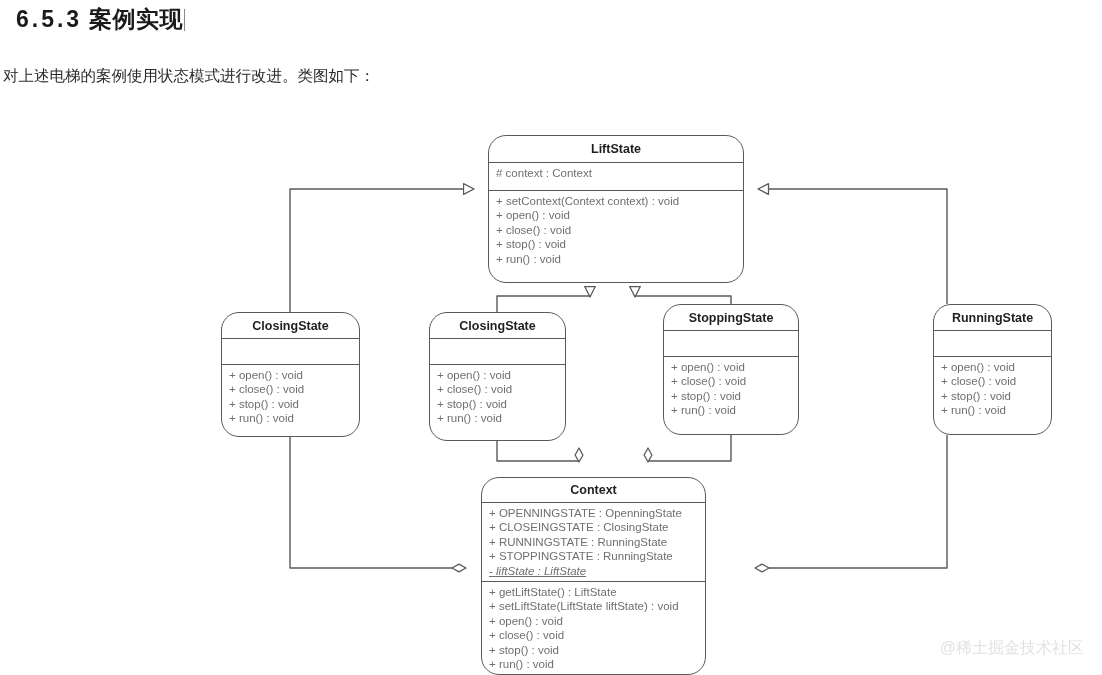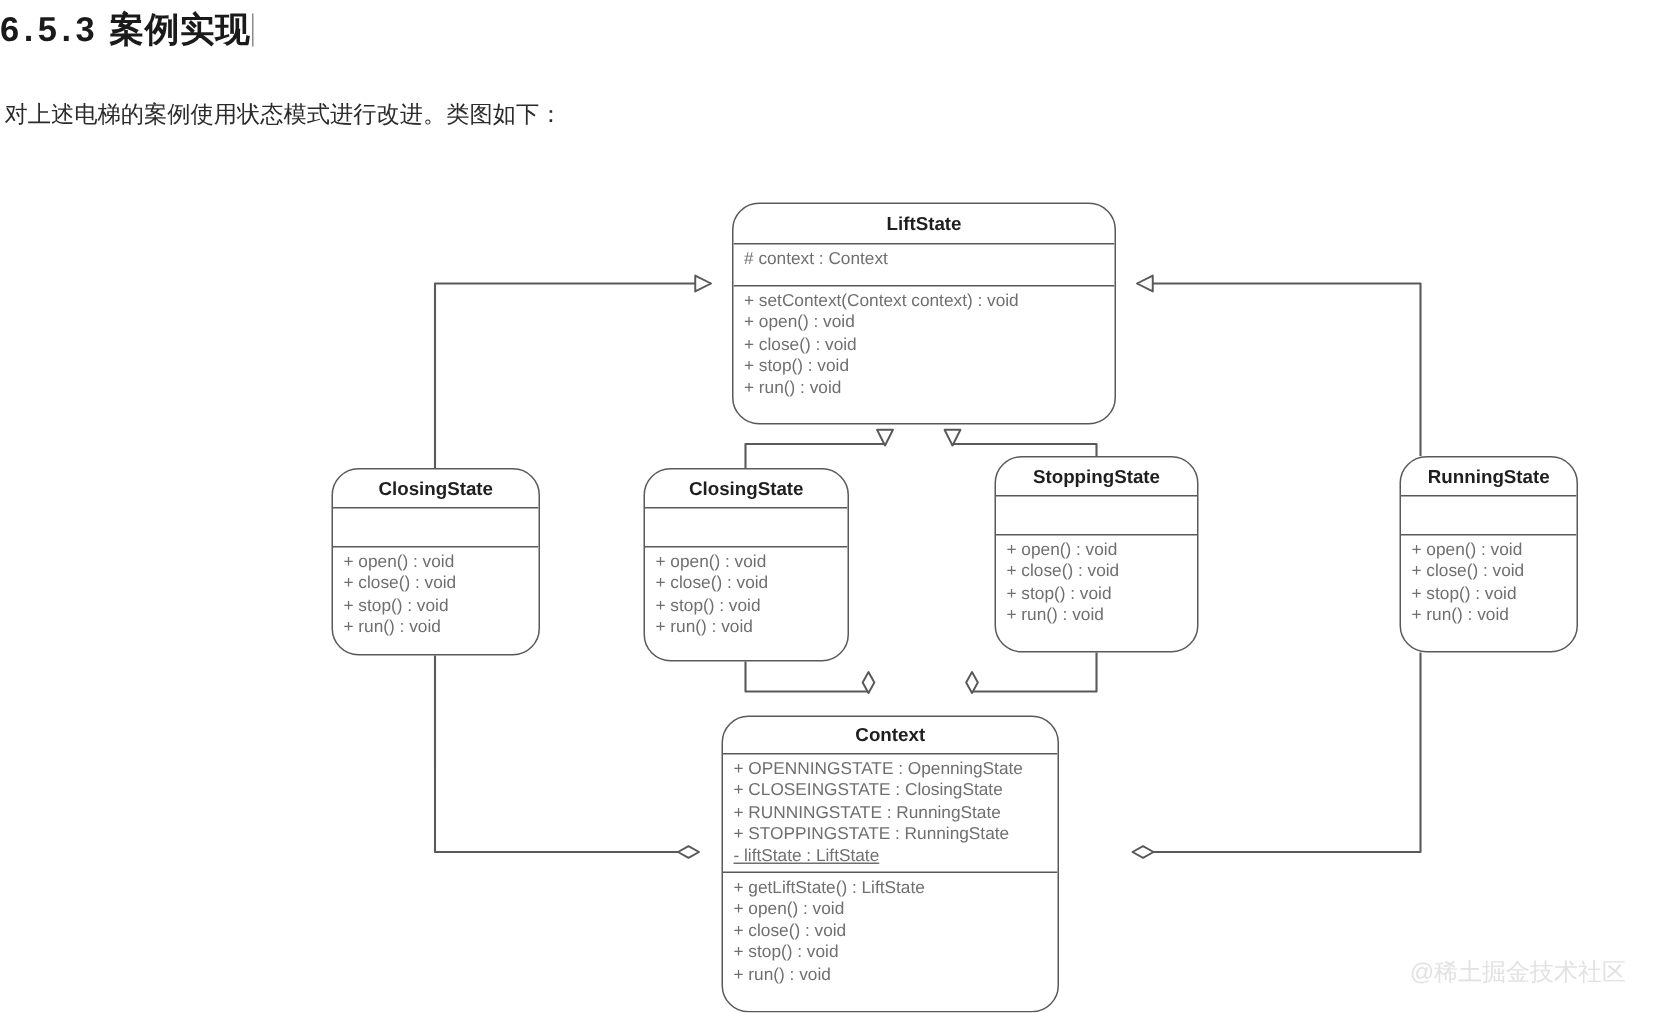--- a/index.html
+++ b/index.html
@@ -6,21 +6,21 @@
   body{
     width:1102px;height:675px;
     background:#ffffff;
     font-family:"Liberation Sans","DejaVu Sans",sans-serif;
     color:#2b2b2b;
     overflow:hidden;
     position:relative;
   }
   
   #doc-heading{
-    position:absolute;left:0;top:4px;
+    position:absolute;left:16px;top:4px;
     font-size:23px;font-weight:bold;
     letter-spacing:0.5px;
     white-space:nowrap;
     color:#1a1a1a;
   }
   #doc-heading .num{letter-spacing:3px;font-weight:bold;}
   #doc-heading .caret{
     display:inline-block;width:1px;height:22px;
     background:#8a8a8a;vertical-align:-4px;margin-left:1px;
   }
@@ -60,21 +60,21 @@
   .uml-ops{
     box-sizing:border-box;
     padding:3px 7px 2px 7px;
   }
   .uml-line{
     font-size:11.5px;
     line-height:14.4px;
     color:#6f6f6f;
     white-space:nowrap;
   }
-  .uml-line.static{text-decoration:underline;}
+  .uml-line.static{text-decoration:underline;font-style:italic;}
   
   #cls-liftstate{left:488px;top:27px;width:256px;height:148px;}
   #cls-liftstate .uml-name{height:27px;}
   #cls-liftstate .uml-attrs{height:28px;}
   #cls-openning{left:221px;top:204px;width:139px;height:125px;}
   #cls-closing{left:429px;top:204px;width:137px;height:129px;}
   #cls-stopping{left:663px;top:196px;width:136px;height:131px;}
   #cls-running{left:888px;top:196px;width:119px;height:131px;margin-left:45px;}
   .state-box .uml-name{height:26px;}
   .state-box .uml-attrs{height:26px;}
@@ -190,20 +190,21 @@
     <div class="uml-name">Context</div>
     <div class="uml-attrs">
       <div class="uml-line">+ OPENNINGSTATE : OpenningState</div>
       <div class="uml-line">+ CLOSEINGSTATE : ClosingState</div>
       <div class="uml-line">+ RUNNINGSTATE : RunningState</div>
       <div class="uml-line">+ STOPPINGSTATE : RunningState</div>
       <div class="uml-line static">- liftState : LiftState</div>
     </div>
     <div class="uml-ops">
       <div class="uml-line">+ getLiftState() : LiftState</div>
+      <div class="uml-line">+ setLiftState(LiftState liftState) : void</div>
       <div class="uml-line">+ open() : void</div>
       <div class="uml-line">+ close() : void</div>
       <div class="uml-line">+ stop() : void</div>
       <div class="uml-line">+ run() : void</div>
     </div>
   </div>
 
 </div>
 
 <div id="watermark">@稀土掘金技术社区</div>

